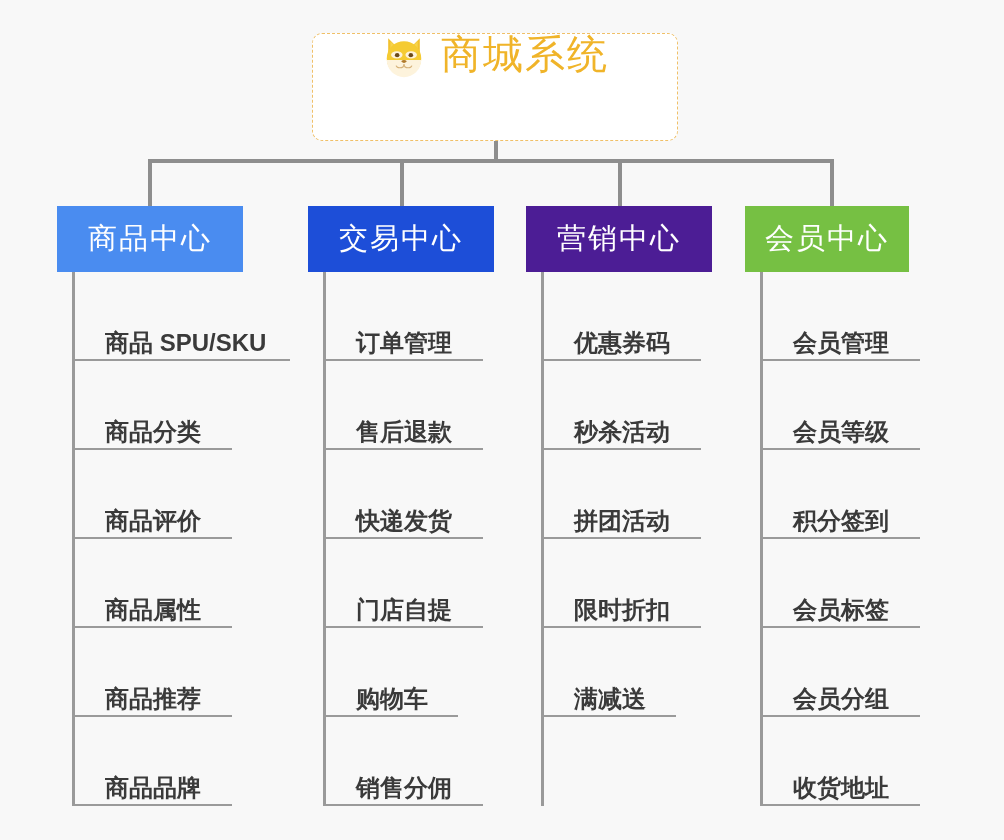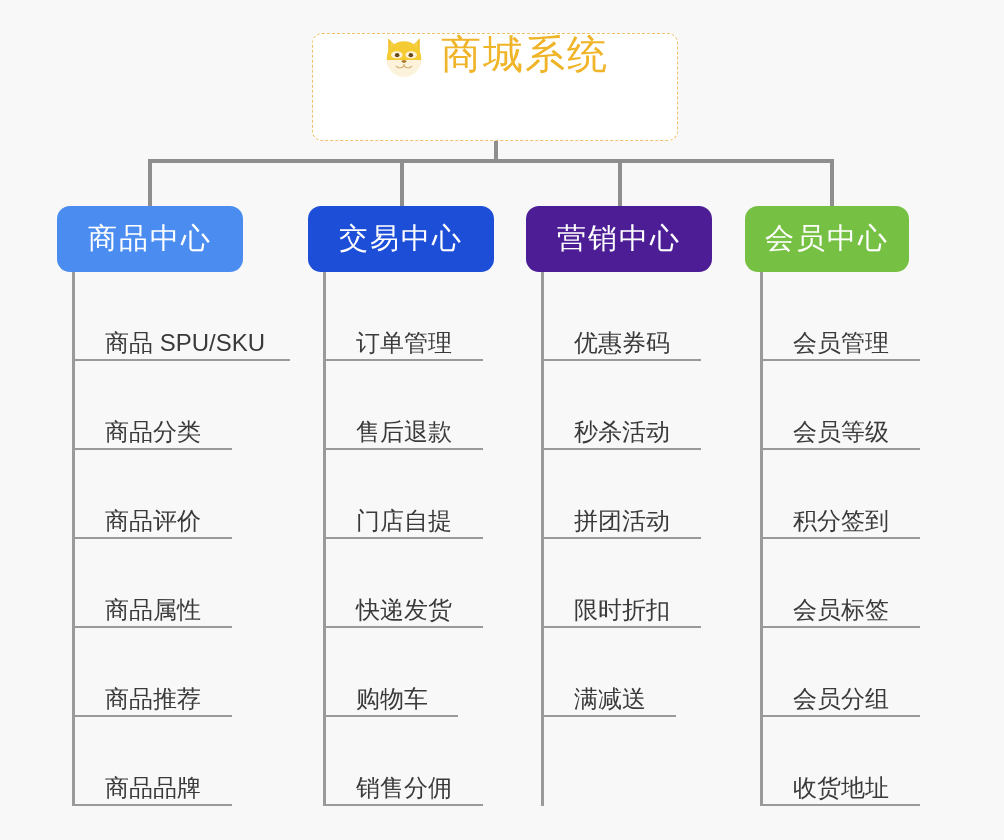--- a/index.html
+++ b/index.html
@@ -72,32 +72,33 @@
     height: 47px;
   }
 
   
   .column {
     position: absolute;
     top: 206px;
   }
   .col-header {
     height: 66px;
-    border-radius: 13px;
+    border-radius: 0;
     display: flex;
     align-items: center;
     justify-content: center;
     color: #ffffff;
     font-size: 29px;
     letter-spacing: 2px;
     box-sizing: border-box;
   }
   .col-items {
     position: relative;
     margin-top: 0;
+    font-weight: bold;
   }
   .spine {
     position: absolute;
     left: 15px;
     top: 0;
     width: 3px;
     background: #9a9a9a;
   }
   .item {
     position: relative;
@@ -196,25 +197,25 @@
       <div class="spine" style="height:534px"></div>
       <div class="item">
         <span class="item-label">订单管理</span>
         <span class="item-rule" style="width:160px"></span>
       </div>
       <div class="item">
         <span class="item-label">售后退款</span>
         <span class="item-rule" style="width:160px"></span>
       </div>
       <div class="item">
+        <span class="item-label">快递发货</span>
+        <span class="item-rule" style="width:160px"></span>
+      </div>
+      <div class="item">
         <span class="item-label">门店自提</span>
-        <span class="item-rule" style="width:160px"></span>
-      </div>
-      <div class="item">
-        <span class="item-label">快递发货</span>
         <span class="item-rule" style="width:160px"></span>
       </div>
       <div class="item">
         <span class="item-label">购物车</span>
         <span class="item-rule" style="width:135px"></span>
       </div>
       <div class="item">
         <span class="item-label">销售分佣</span>
         <span class="item-rule" style="width:160px"></span>
       </div>

